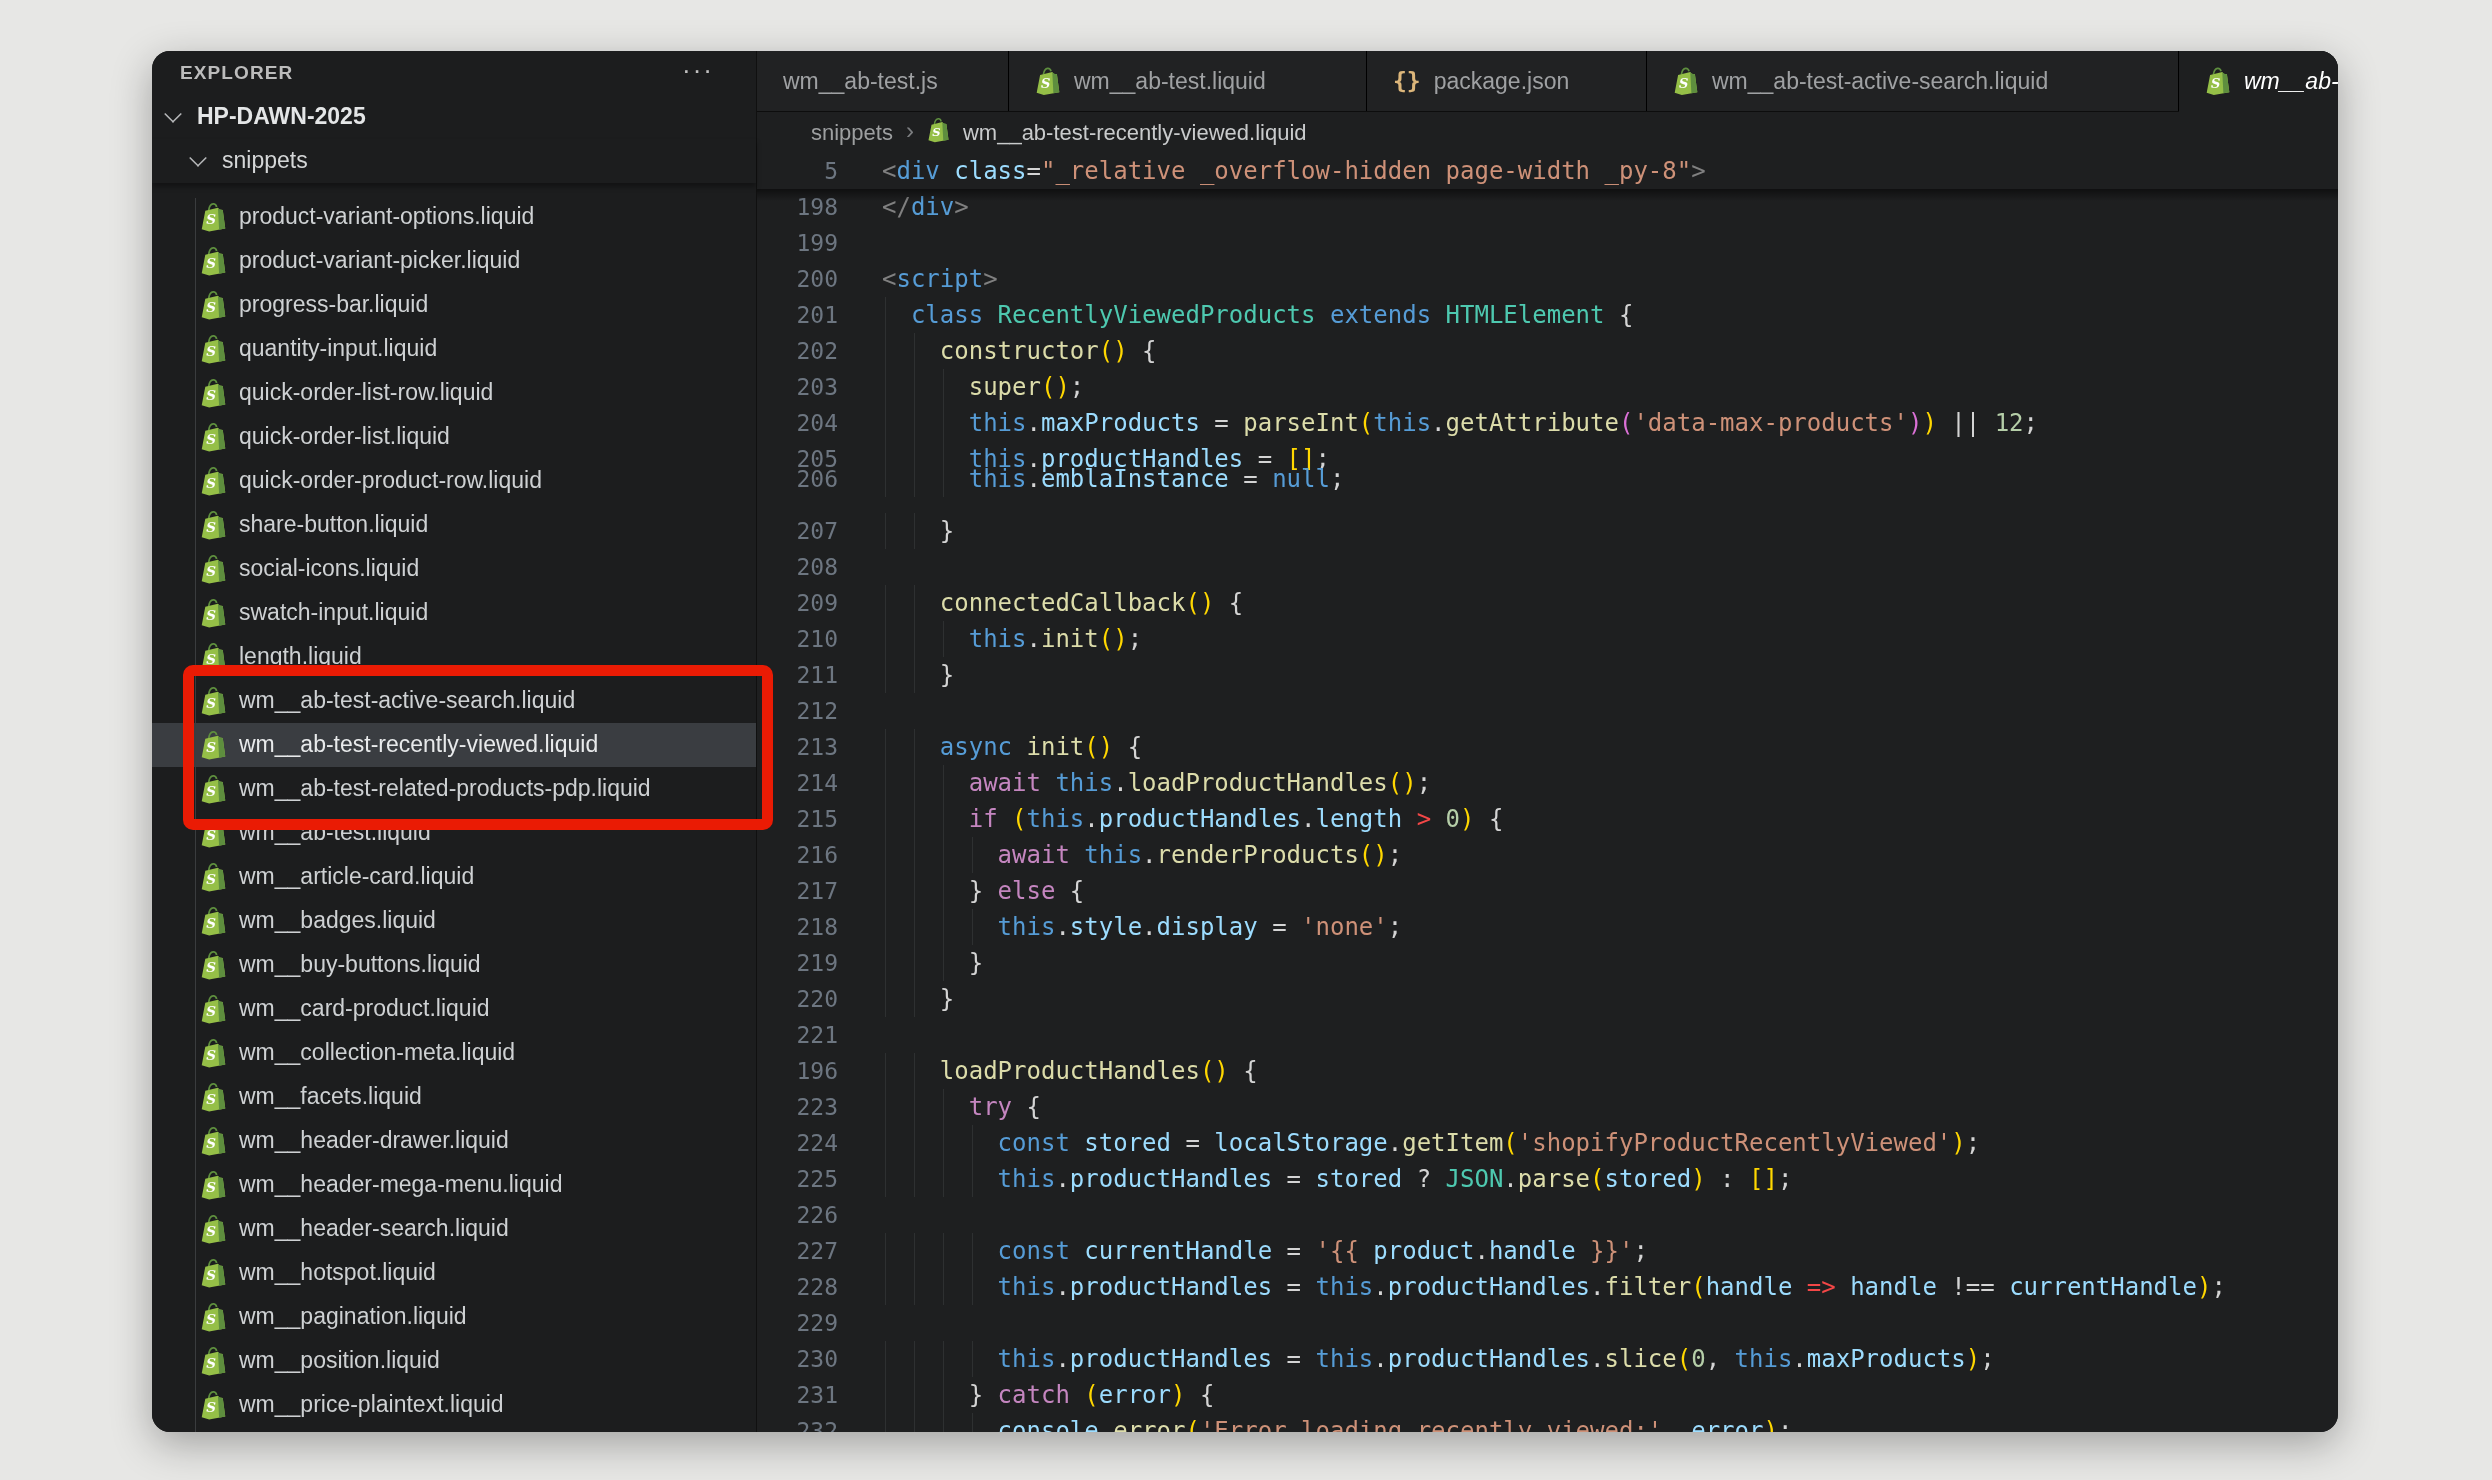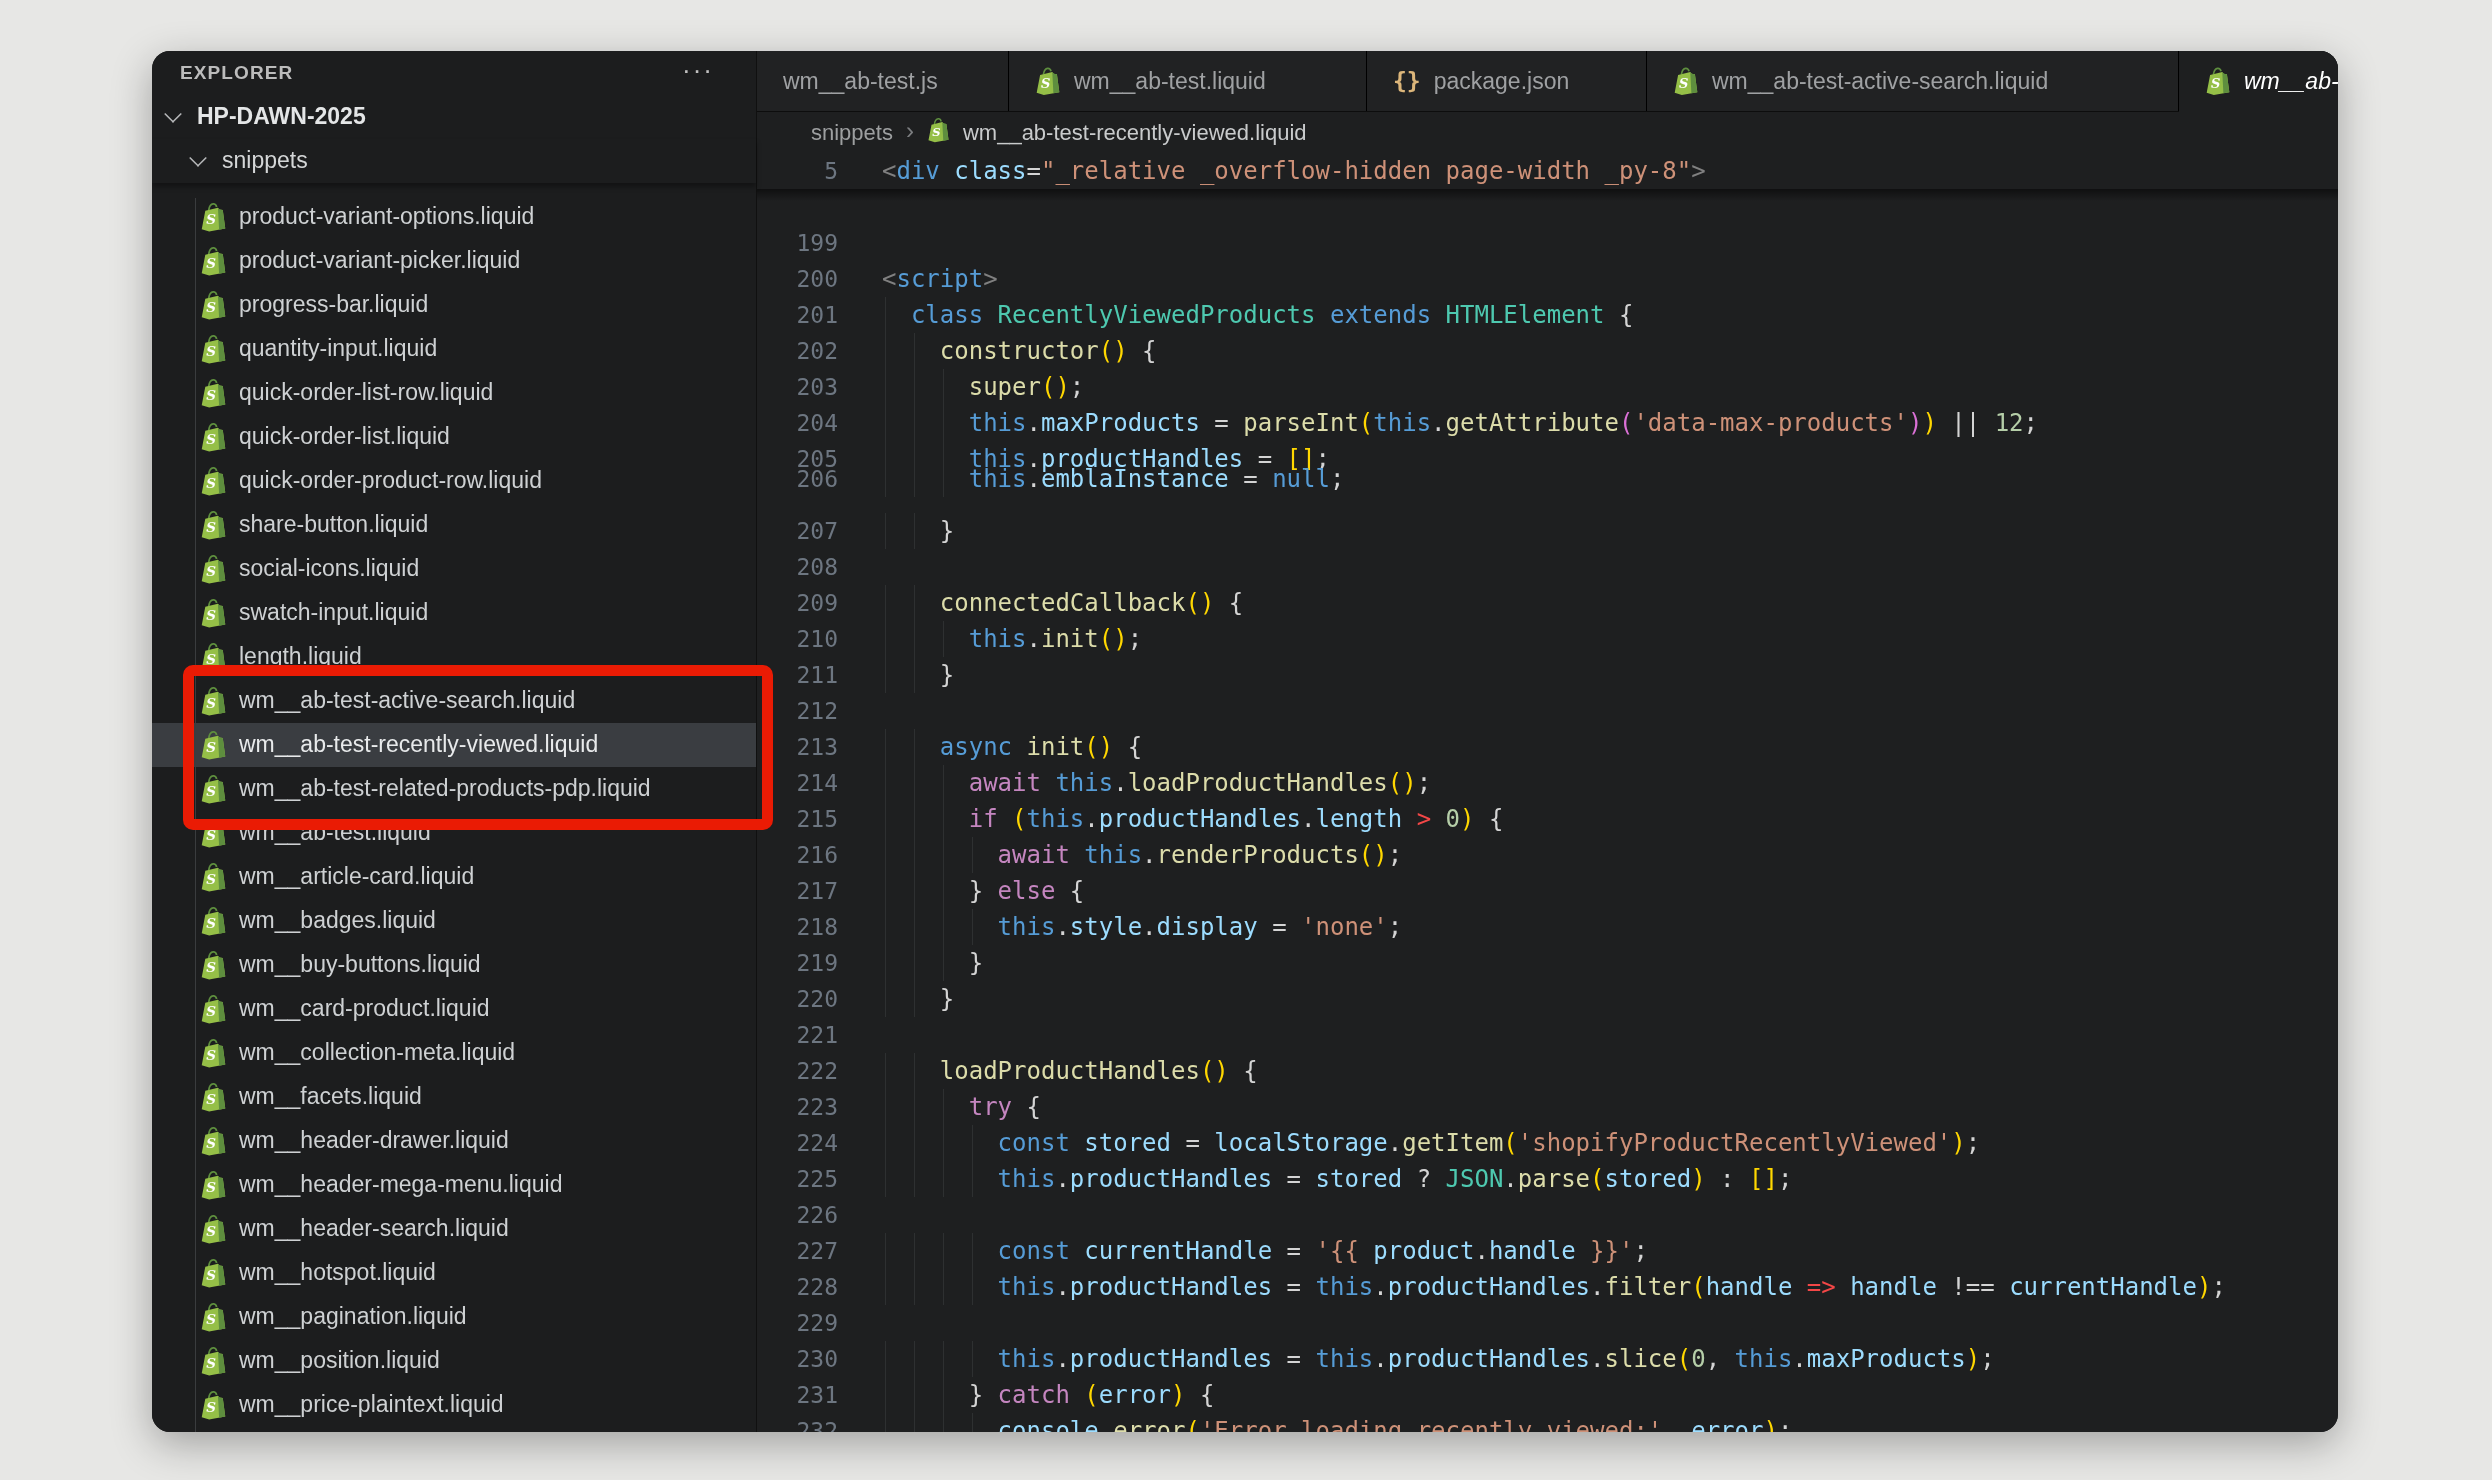--- a/index.html
+++ b/index.html
@@ -391,20 +391,24 @@
         <span id="breadcrumb-file">wm__ab-test-recently-viewed.liquid</span>
       </div>
       <div id="sticky-line">
           <div class="code-line" style="top: 0px;">
             <span class="ln">5</span>
             <span class="ct"><span class="tk-pun">&lt;</span><span class="tk-tag">div</span><span class="tk-op"> </span><span class="tk-attr">class</span><span class="tk-op">=</span><span class="tk-str">"_relative _overflow-hidden page-width _py-8"</span><span class="tk-pun">&gt;</span></span>
           </div>
         </div>
       <div id="sticky-shadow"></div>
       <div id="code-area">
+          <div class="code-line" style="top: 0px;">
+            <span class="ln">198</span>
+            <span class="ct"><span class="tk-pun">&lt;/</span><span class="tk-tag">div</span><span class="tk-pun">&gt;</span></span>
+          </div>
           <div class="code-line" style="top: 36px;">
             <span class="ln">199</span>
             <span class="ct"></span>
           </div>
           <div class="code-line" style="top: 72px;">
             <span class="ln">200</span>
             <span class="ct"><span class="tk-pun">&lt;</span><span class="tk-tag">script</span><span class="tk-pun">&gt;</span></span>
           </div>
           <div class="code-line" style="top: 108px;">
             <span class="ln">201</span>
@@ -484,21 +488,21 @@
           </div>
           <div class="code-line" style="top: 792px;">
             <span class="ln">220</span>
             <span class="ct"><span class="iguide" style="left: 3px;"></span><span class="iguide" style="left: 32px;"></span><span class="tk-op">    }</span></span>
           </div>
           <div class="code-line" style="top: 828px;">
             <span class="ln">221</span>
             <span class="ct"><span class="iguide" style="left: 3px;"></span><span class="iguide" style="left: 32px;"></span></span>
           </div>
           <div class="code-line" style="top: 864px;">
-            <span class="ln">222</span>
+            <span class="ln">196</span>
             <span class="ct"><span class="iguide" style="left: 3px;"></span><span class="iguide" style="left: 32px;"></span><span class="tk-op">    </span><span class="tk-fn">loadProductHandles</span><span class="tk-b1">()</span><span class="tk-op"> {</span></span>
           </div>
           <div class="code-line" style="top: 900px;">
             <span class="ln">223</span>
             <span class="ct"><span class="iguide" style="left: 3px;"></span><span class="iguide" style="left: 32px;"></span><span class="iguide" style="left: 61px;"></span><span class="tk-op">      </span><span class="tk-ctl">try</span><span class="tk-op"> {</span></span>
           </div>
           <div class="code-line" style="top: 936px;">
             <span class="ln">224</span>
             <span class="ct"><span class="iguide" style="left: 3px;"></span><span class="iguide" style="left: 32px;"></span><span class="iguide" style="left: 61px;"></span><span class="iguide" style="left: 90px;"></span><span class="tk-op">        </span><span class="tk-kw">const</span><span class="tk-op"> </span><span class="tk-var">stored</span><span class="tk-op"> = </span><span class="tk-var">localStorage</span><span class="tk-op">.</span><span class="tk-fn">getItem</span><span class="tk-b1">(</span><span class="tk-str">'shopifyProductRecentlyViewed'</span><span class="tk-b1">)</span><span class="tk-op">;</span></span>
           </div>

